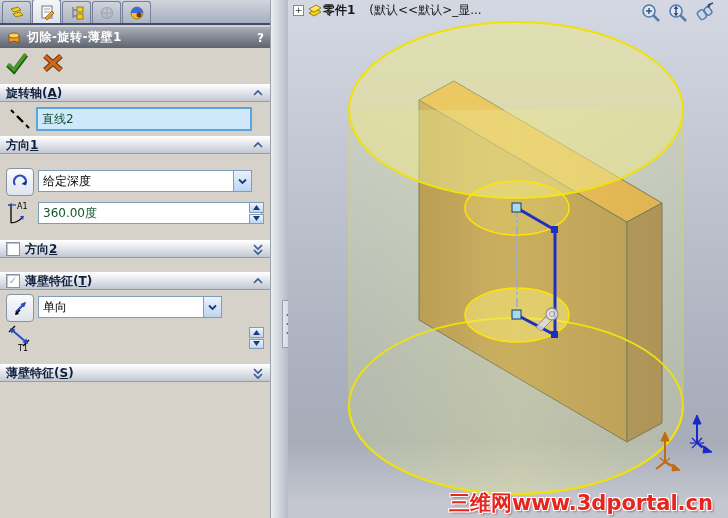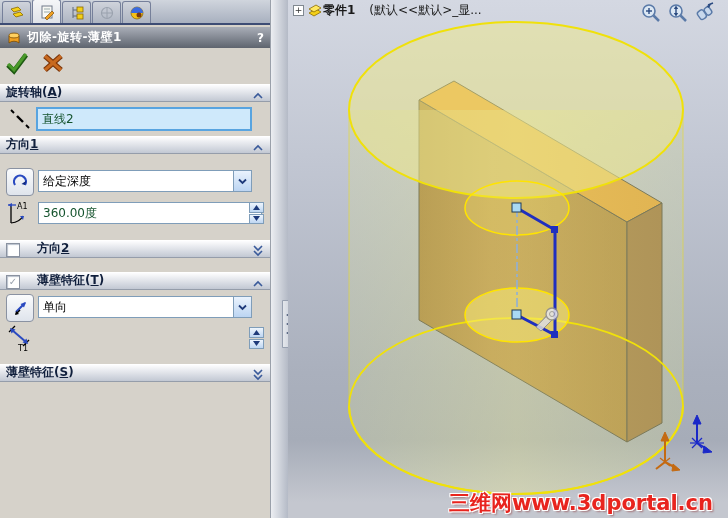--- a/index.html
+++ b/index.html
@@ -18,22 +18,22 @@
   #titlebar{position:absolute;left:0;top:27px;width:270px;height:21px;
             background:linear-gradient(#a9aeb8,#5e646e);display:flex;align-items:center;
             padding:8px 6px;box-sizing:border-box;color:#fff;font-size:12px;font-weight:bold;}
   #titlebar .ttl{margin-left:5px;letter-spacing:.5px;}
   #titlebar .help{margin-left:auto;font-weight:bold;}
   #okrow{position:absolute;left:4px;top:50px;width:260px;height:26px;display:flex;gap:10px;}
 
   .sec-h{position:absolute;left:0;width:270px;height:18px;
          background:linear-gradient(#fdfdfe,#c2c8d3);
          border-top:1px solid #ffffff;border-bottom:1px solid #959daa;
-         display:flex;align-items:flex-end;padding:0 6px;box-sizing:border-box;
-         color:#101f3c;font-size:12px;font-weight:bold;gap:12px;}
+         display:flex;align-items:center;padding:0 6px;box-sizing:border-box;
+         color:#101f3c;font-size:12px;font-weight:bold;}
   .sec-h .chev{margin-left:auto;}
   .accel{text-decoration:underline;}
   .cb{width:12px;height:12px;background:#fff;border:1px solid #8a92a0;
       box-shadow:inset 1px 1px 1px #b9c0cc;margin-right:5px;font-size:10px;line-height:12px;
       text-align:center;color:#9aa2ae;font-weight:bold;}
 
   .fld{position:absolute;height:20px;background:#fff;border:1px solid #7f9db9;
        font-size:12px;color:#14532d;padding:2px 4px 0 4px;box-sizing:border-box;overflow:hidden;}
   .fld.sel{background:#cfe9fb;border:2px solid #58a4e0;}
   .combo{position:absolute;height:22px;background:#fff;border:1px solid #7f9db9;
@@ -210,21 +210,21 @@
       </svg>
     </div>
     <div class="iconbtn" style="left:6px;top:294px;">
       <svg width="20" height="20">
         <line x1="6" y1="14" x2="15" y2="5" stroke="#2a4ac0" stroke-width="2.2"></line>
         <polygon points="16,4 10.5,6 14,9.5" fill="#2a4ac0"></polygon>
         <line x1="10" y1="12" x2="6" y2="16" stroke="#000" stroke-width="1.4"></line>
         <polygon points="5,17 9,16 6,13" fill="#000"></polygon>
       </svg>
     </div>
-    <div class="combo" style="left:38px;top:296px;width:214px;">
+    <div class="combo" style="left:38px;top:296px;width:184px;">
       <span class="val">单向</span>
       <span class="btn">
         <svg width="9" height="7">
             <polyline points="1,1.5 4.5,5 8,1.5" fill="none" stroke="#1e3a7a" stroke-width="1.8"></polyline>
           </svg>
       </span>
     </div>
     <svg style="position:absolute;left:5px;top:323px;" width="30" height="30">
       <line x1="4" y1="9" x2="10" y2="3" stroke="#000" stroke-width="1.3"></line>
       <line x1="18" y1="23" x2="24" y2="17" stroke="#000" stroke-width="1.3"></line>

